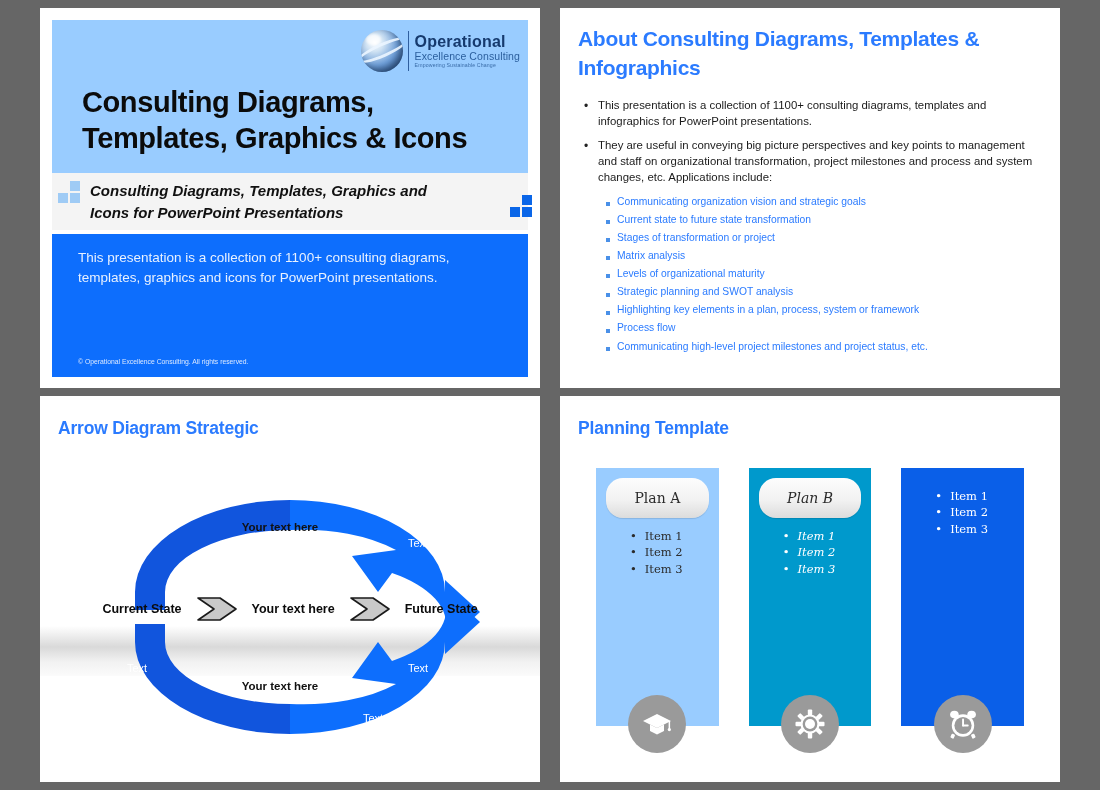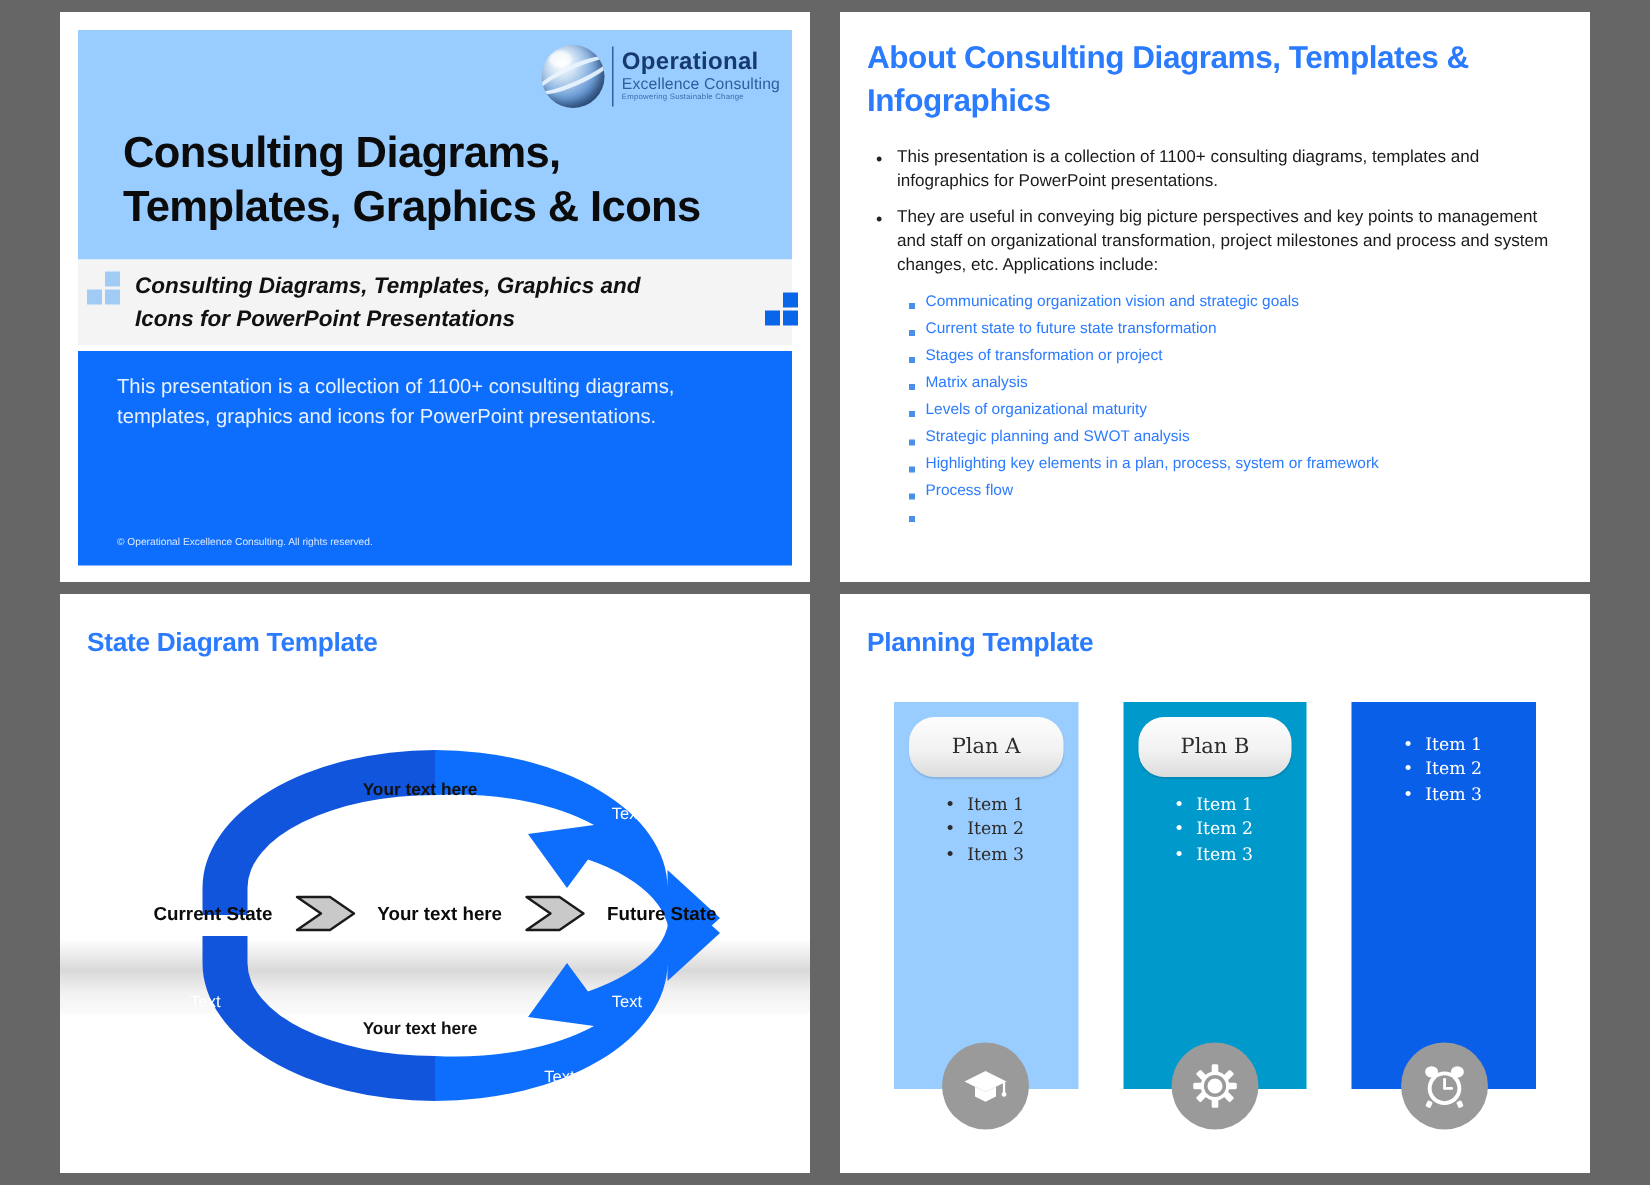--- a/index.html
+++ b/index.html
@@ -271,27 +271,28 @@
         <div class="b2">
             <span class="b2-mark">
               <i></i>
             </span>
             <span class="b2-txt">Process flow</span>
           </div>
         <div class="b2">
             <span class="b2-mark">
               <i></i>
             </span>
+            <span class="b2-txt">Communicating high-level project milestones and project status, etc.</span>
           </div>
       </div>
     </div>
   </div>
 
   <div class="slide" id="slide-arrow">
-    <div class="sl-title">State Diagram Template</div>
+    <div class="sl-title">Arrow Diagram Strategic</div>
 
     <div class="arrow-stage">
       <div class="floor"></div>
 
       <svg class="arrow-svg" width="500" height="330" viewBox="0 0 500 330">
 
         <path fill="#1155dd" d="M 95 158 L 95 140 A 155 92 0 0 1 250 48 L 250 78 A 125 62 0 0 0 125 140 L 125 158 Z"></path>
 
         <path fill="#0d6efd" d="M 250 48 A 155 92 0 0 1 405 140 L 405 128 L 440 160 L 405 192 L 405 180
              A 125 62 0 0 0 352 121 L 338 140 L 312 104 L 356 98
@@ -345,21 +346,21 @@
         <div class="badge">
           <svg width="32" height="32" viewBox="0 0 32 32">
             <path d="M16 6 L30 13 L16 20 L2 13 Z" fill="#fff"></path>
             <path d="M9 16.5 L16 20 L23 16.5 L23 23 L16 26.5 L9 23 Z" fill="#fff"></path>
             <rect x="27.6" y="13" width="1.5" height="8" fill="#fff"></rect>
             <circle cx="28.35" cy="21.6" r="1.6" fill="#fff"></circle>
           </svg>
         </div>
       </div>
 
-      <div class="plan-card" style="background:#0099cc;">
+      <div class="plan-card" style="background:#0099cc;font-style:italic;">
         <div class="plan-head">Plan B</div>
         <ul class="plan-items" style="color:#ffffff;">
           <li>Item 1</li>
           <li>Item 2</li>
           <li>Item 3</li>
         </ul>
         <div class="badge">
           <svg width="32" height="32" viewBox="0 0 32 32">
             <g fill="#fff">
               <rect x="13.8" y="1.5" width="4.4" height="6" rx="1"></rect>

